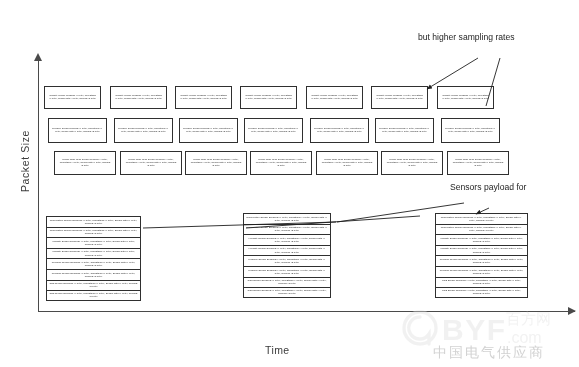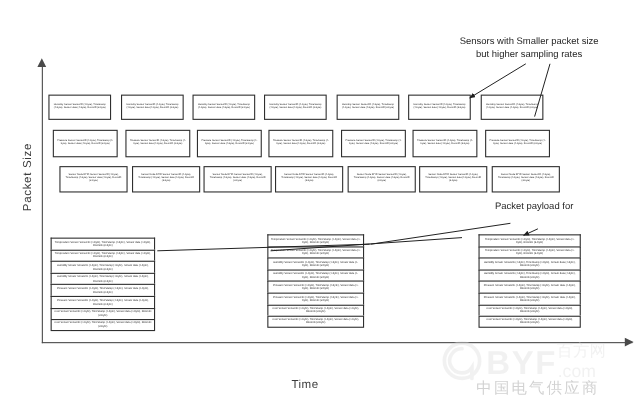--- a/index.html
+++ b/index.html
@@ -236,35 +236,34 @@
         <div class="crow" style="height: 10.6px;">
           <div class="txt">CO2 Sensor  SensorID (4-byte), TimeStamp (4-byte), Sensor data (4-byte), RoomID (2-byte)</div>
         </div>
         <div class="crow" style="height: 10.6px;">
           <div class="txt">CO2 Sensor  SensorID (4-byte), TimeStamp (4-byte), Sensor data (4-byte), RoomID (2-byte)</div>
         </div>
       </div>
     </div>
 
   <div class="anno" id="anno-1" style="left:418px;top:31px;">
-    <div>Sensors with Smaller packet size</div>
     <div>but higher sampling rates</div>
   </div>
   <svg class="leader" id="leader-1" style="left:0;top:0;" width="579" height="367">
     <defs>
       <marker id="ah" markerWidth="7" markerHeight="7" refX="5.5" refY="2.6" orient="auto" markerUnits="strokeWidth">
         <path d="M0,0 L6,2.6 L0,5.2 z" fill="#1f1f1f"></path>
       </marker>
     </defs>
     <line x1="478" y1="58" x2="427" y2="89" stroke="#1f1f1f" stroke-width="0.9" marker-end="url(#ah)"></line>
     <line x1="500" y1="58" x2="486" y2="106" stroke="#1f1f1f" stroke-width="0.9"></line>
   </svg>
 
   <div class="anno" id="anno-2" style="left:450px;top:181px;">
-    <div>Packet payload for</div>
+    <div>Sensors payload for</div>
   </div>
   <svg class="leader" id="leader-2" style="left:0;top:0;" width="579" height="367">
     <line x1="489" y1="208" x2="476" y2="214" stroke="#1f1f1f" stroke-width="0.9" marker-end="url(#ah)"></line>
     <line x1="464" y1="203" x2="337" y2="222" stroke="#1f1f1f" stroke-width="0.9"></line>
     <line x1="420" y1="216" x2="246" y2="228" stroke="#1f1f1f" stroke-width="0.9"></line>
     <line x1="336" y1="222" x2="143" y2="228" stroke="#1f1f1f" stroke-width="0.9"></line>
   </svg>
 
   <svg id="watermark" viewBox="0 0 181 67">
     <circle cx="22" cy="28" r="16" fill="none" stroke="#dedede" stroke-width="3.4"></circle>

